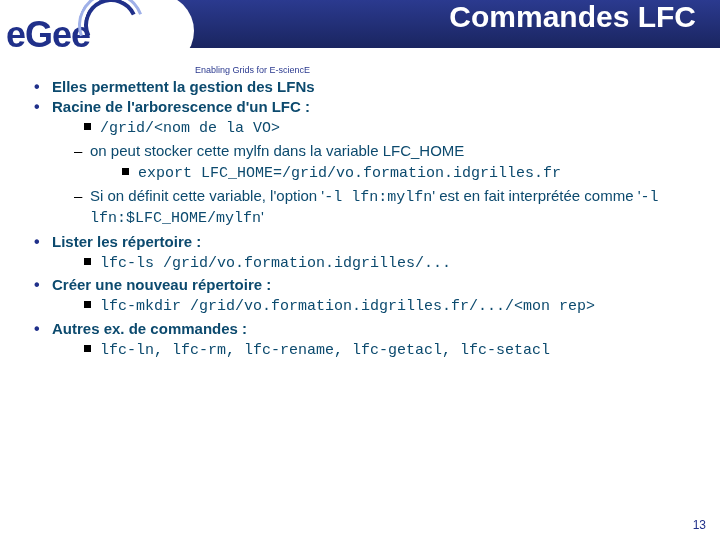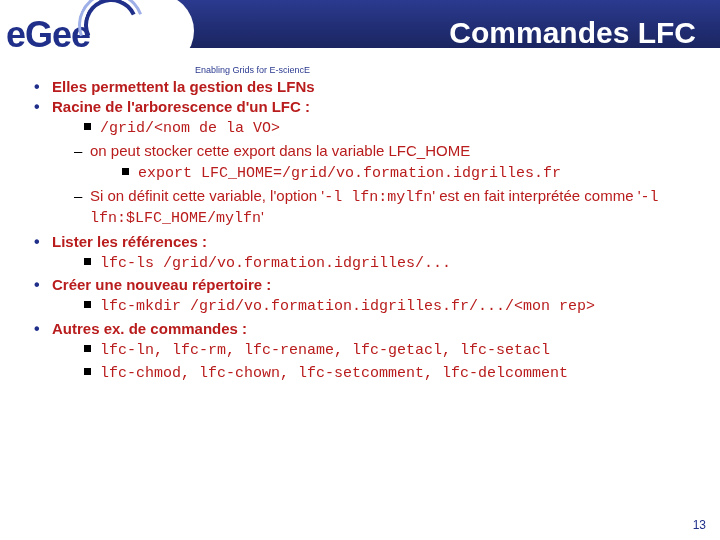--- a/index.html
+++ b/index.html
@@ -71,36 +71,36 @@
     width: 66px; height: 66px;
     border-radius: 50%;
     border: 3px solid #9fb0e8;
     border-right-color: transparent;
     border-bottom-color: transparent;
     transform: rotate(25deg);
   }
   .title {
     position: absolute;
     right: 24px;
-    top: 16px;
+    top: 0;
     color: #fff;
     font-size: 30px;
     font-weight: bold;
   }
   .tagline {
     position: absolute;
     left: 195px;
     top: 65px;
     font-size: 9px;
     color: #2b3a8f;
   }
   .content {
     padding: 10px 16px 0 32px;
     font-size: 15px;
-    color: #b91c1c;
+    color: #0c4a6e;
   }
   ul.top {
     list-style: none;
   }
   ul.top > li {
     position: relative;
     padding-left: 20px;
     margin-bottom: 3px;
     font-weight: bold;
   }
@@ -188,49 +188,48 @@
 <div class="content">
   <ul class="top">
     <li>Elles permettent la gestion des LFNs</li>
     <li>
       <span>Racine de l'arborescence d'un LFC :</span>
       <ul class="sq tight">
         <li><span class="mono">/grid/&lt;nom de la VO&gt;</span></li>
       </ul>
       <ul class="dash">
         <li>
-          <span>on peut stocker cette export dans la variable LFC_HOME</span>
+          <span>on peut stocker cette mylfn dans la variable LFC_HOME</span>
           <ul class="sq tight">
             <li><span class="mono">export LFC_HOME=/grid/vo.formation.idgrilles.fr</span></li>
           </ul>
         </li>
         <li>
           <span>Si on définit cette variable, l'option '</span><span class="mono">-l lfn:mylfn</span><span>' est en fait interprétée comme '</span><span class="mono">-l lfn:$LFC_HOME/mylfn</span><span>'</span>
         </li>
       </ul>
     </li>
 
     <li>
-      <span>Lister les références :</span>
+      <span>Lister les répertoire :</span>
       <ul class="sq tight">
         <li><span class="mono">lfc-ls /grid/vo.formation.idgrilles/...</span></li>
       </ul>
     </li>
 
     <li>
       <span>Créer une nouveau répertoire :</span>
       <ul class="sq tight">
         <li><span class="mono">lfc-mkdir /grid/vo.formation.idgrilles.fr/.../&lt;mon rep&gt;</span></li>
       </ul>
     </li>
 
     <li>
       <span>Autres ex. de commandes :</span>
       <ul class="sq tight">
         <li><span class="mono">lfc-ln, lfc-rm, lfc-rename, lfc-getacl, lfc-setacl</span></li>
-        <li><span class="mono">lfc-chmod, lfc-chown, lfc-setcomment, lfc-delcomment</span></li>
       </ul>
     </li>
 
   </ul>
 </div>
 
 <div class="slide-num">13</div>
 
 </body></html>

